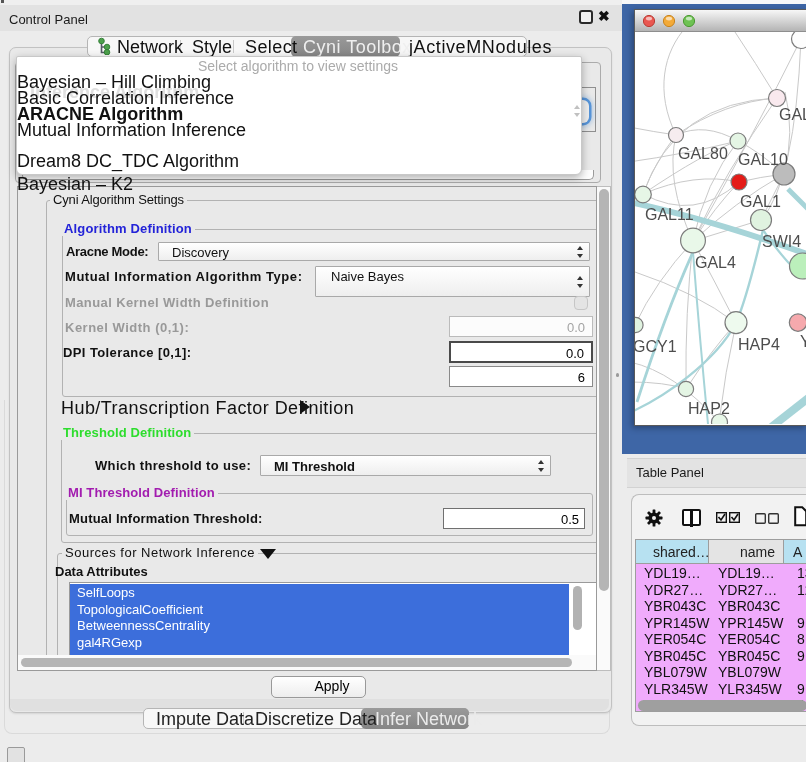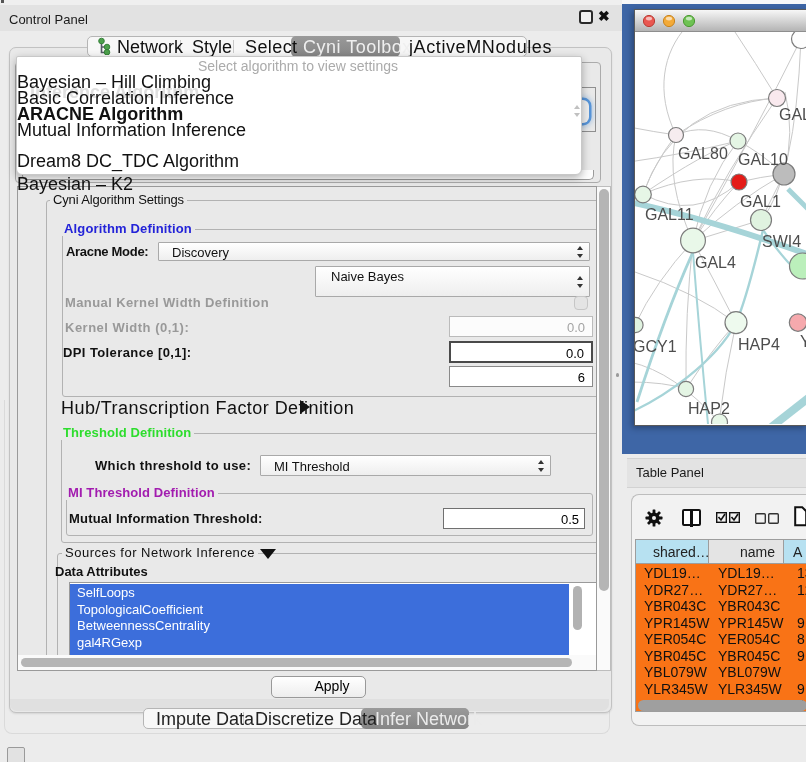--- a/index.html
+++ b/index.html
@@ -65,20 +65,21 @@
 
  <div class="grp" style="left:38px;top:229px;width:538px;height:166px;"></div>
  <div class="grpt bold" style="left:37px;top:222px;color:#2323d8;letter-spacing:0.15px;">Algorithm Definition</div>
 
  <div class="lbl bold" style="left:42px;top:244px;letter-spacing:-0.3px;">Aracne Mode:</div>
  <div class="combo" style="left:134px;top:242px;width:432px;height:19px;">
           <span class="ct" style="left:13px;">Discovery</span>
           <span class="step"></span>
         </div>
 
+ <div class="lbl bold" style="left:41px;top:269px;letter-spacing:0.55px;">Mutual Information Algorithm Type:</div>
  <div class="combo" style="left:291px;top:266px;width:275px;height:31px;">
           <span class="ct" style="left:15px;">Naive Bayes</span>
           <span class="step"></span>
         </div>
 
  <div class="lbl bold" style="left:41px;top:295px;color:#999;letter-spacing:0.4px;">Manual Kernel Width Definition</div>
  <div class="abs" style="left:550px;top:296px;width:14px;height:14px;background:#e4e4e4;border:1px solid #c6c6c6;border-radius:4px;box-sizing:border-box;"></div>
 
  <div class="lbl bold" style="left:41px;top:320px;color:#999;letter-spacing:0.5px;">Kernel Width (0,1):</div>
  <div class="field" style="left:425px;top:316px;width:144px;height:21px;border:1px solid #bbb;color:#a4a4a4;background:#fcfcfc;">0.0</div>
@@ -88,21 +89,21 @@
 
  <div class="field" style="left:425px;top:366px;width:144px;height:21px;border:1px solid #8a8a8a;color:#000;">6</div>
 
  <div class="l14" style="left:37px;top:400px;letter-spacing:0.45px;">Hub/Transcription Factor Definition</div>
  <div class="abs" style="left:276px;top:400px;width:0;height:0;border-top:7px solid transparent;border-bottom:7px solid transparent;border-left:10px solid #111;"></div>
 
  <div class="grp" style="left:37px;top:433px;width:537px;height:108px;"></div>
  <div class="grpt bold" style="left:36px;top:426px;color:#2ddd2d;letter-spacing:0.1px;">Threshold Definition</div>
 
  <div class="lbl bold" style="left:71px;top:458px;letter-spacing:0.35px;">Which threshold to use:</div>
- <div class="combo" style="left:236px;top:455px;width:291px;height:21px;">
+ <div class="combo" style="left:236px;top:455px;width:291px;height:21px;font-weight:bold;">
           <span class="ct" style="left:13px;top:3px;">MI Threshold</span>
           <span class="step"></span>
         </div>
 
  <div class="grp" style="left:42px;top:493px;width:525px;height:41px;"></div>
  <div class="grpt bold" style="left:41px;top:486px;color:#a21caf;letter-spacing:0.1px;">MI Threshold Definition</div>
  <div class="lbl bold" style="left:45px;top:511px;letter-spacing:0.2px;">Mutual Information Threshold:</div>
  <div class="field" style="left:419px;top:508px;width:142px;height:21px;border:1px solid #707070;color:#000;padding-right:5px;">0.5</div>
 
  <div class="grp" style="left:33px;top:553px;width:542px;height:120px;"></div>
@@ -288,21 +289,21 @@
  <path d="M15.5,5 l2.5,3 l4,-6" stroke="#111" stroke-width="1.6" fill="none"></path>
 </svg>
 <svg class="abs" style="left:755px;top:513px;" width="24" height="11" viewBox="0 0 24 11">
  <rect x="0.7" y="0.7" width="9.6" height="9.6" fill="none" stroke="#333" stroke-width="1.4" rx="1"></rect>
  <rect x="13.7" y="0.7" width="9.6" height="9.6" fill="none" stroke="#333" stroke-width="1.4" rx="1"></rect>
 </svg>
 <svg class="abs" style="left:794px;top:506px;" width="12" height="22" viewBox="0 0 12 22">
  <path d="M1.2,1.2 h7 l4,4 v14 h-11 z" fill="#fff" stroke="#111" stroke-width="2"></path>
 </svg>
 
-<div class="abs" style="left:635px;top:539px;width:171px;height:173px;background:#f97316;border:1px solid #9d9d9d;border-right:none;box-sizing:border-box;overflow:hidden;">
+<div class="abs" style="left:635px;top:539px;width:171px;height:173px;background:#f0abfc;border:1px solid #9d9d9d;border-right:none;box-sizing:border-box;overflow:hidden;">
  <div class="abs" style="left:0;top:0;width:73px;height:23px;background:#b7e1f1;border-right:1px solid #9d9d9d;box-sizing:border-box;"></div>
  <div class="abs" style="left:73px;top:0;width:75px;height:23px;background:#e4e4e4;border-right:1px solid #9d9d9d;box-sizing:border-box;"></div>
  <div class="abs" style="left:148px;top:0;width:23px;height:23px;background:#b7e1f1;"></div>
  <div class="abs" style="left:0;top:23px;width:171px;height:1px;background:#9d9d9d;"></div>
  <div class="abs" style="left:17px;top:4px;font-size:14px;color:#222;">shared…</div>
  <div class="abs" style="left:104px;top:4px;font-size:14px;color:#222;">name</div>
  <div class="abs" style="left:157px;top:4px;font-size:14px;color:#222;">A</div>
 
  <div class="abs" style="left:8px;top:25px;font-size:14px;color:#111;line-height:16.5px;">YDL19…<br>YDR27…<br>YBR043C<br>YPR145W<br>YER054C<br>YBR045C<br>YBL079W<br>YLR345W<br>YIL052C</div>
  <div class="abs" style="left:82px;top:25px;font-size:14px;color:#111;line-height:16.5px;">YDL19…<br>YDR27…<br>YBR043C<br>YPR145W<br>YER054C<br>YBR045C<br>YBL079W<br>YLR345W<br>YIL052C</div>

